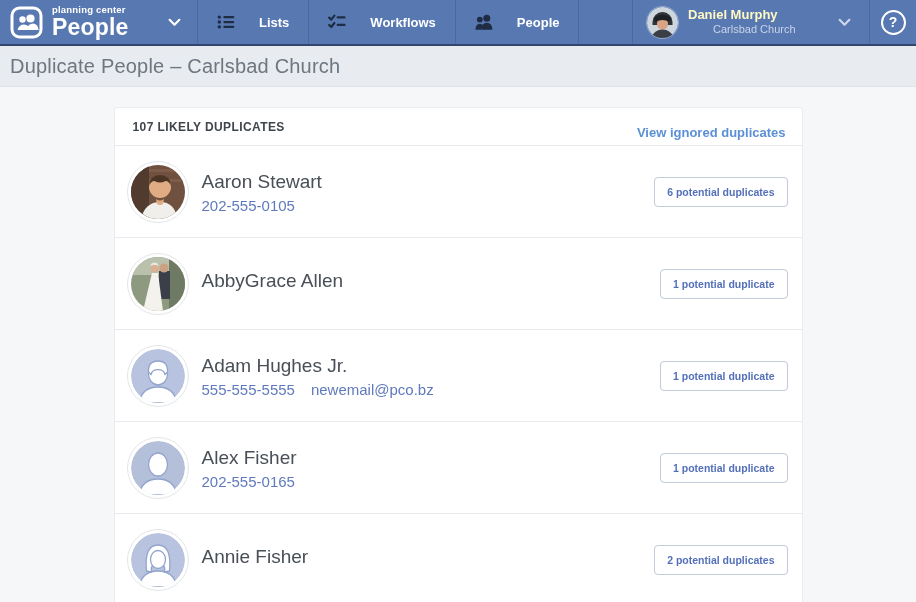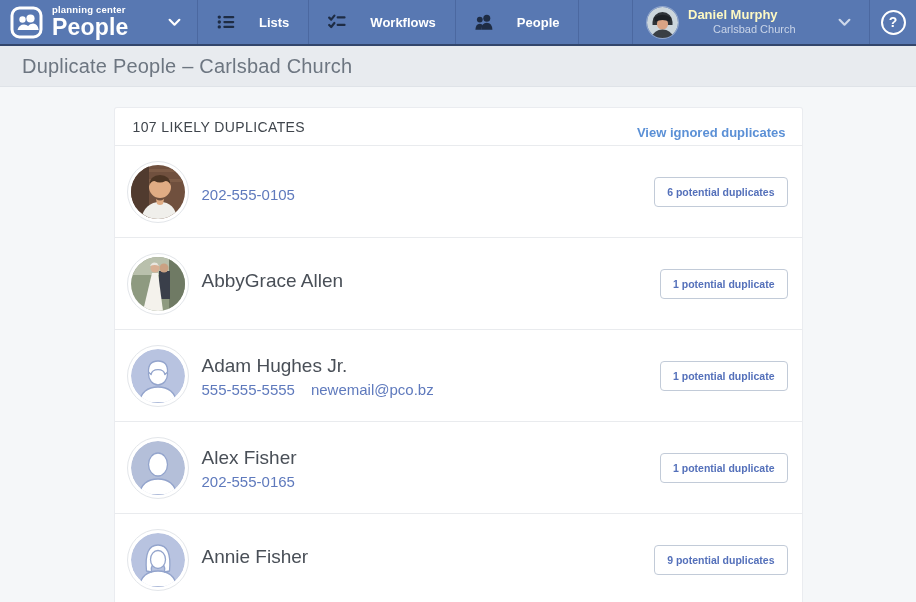--- a/index.html
+++ b/index.html
@@ -49,33 +49,33 @@
     width:21px;height:21px;border:2px solid #fff;border-radius:50%;
     display:flex;align-items:center;justify-content:center;
     color:#fff;font-size:14px;font-weight:bold;line-height:1;
   }
   
   .title-bar{
     height:41px;display:flex;align-items:center;padding:0 10px;
     background:var(--title_bar_bg,#e8ebef);
     border-bottom:1px solid #dfe3e8;box-sizing:border-box;
   }
-  .title-bar h1{margin:12px;font-size:20px;font-weight:normal;color:var(--title_text,#6d7681);letter-spacing:.2px;}
+  .title-bar h1{margin:0;font-size:20px;font-weight:normal;color:var(--title_text,#6d7681);letter-spacing:.2px;}
   
   .content{padding-top:21px;}
   .card{
     width:687px;margin:0 auto;background:#fff;border-radius:2px;
     box-shadow:0 0 0 1px rgba(30,45,70,.05);
     min-height:520px;
   }
   .card-header{
     height:37px;display:flex;align-items:center;justify-content:space-between;
     padding:0 16px 0 18px;border-bottom:1px solid var(--divider,#e9ebee);
   }
-  .count-label{font-size:14px;font-weight:normal;color:var(--header_label,#3f454c);letter-spacing:.4px;}
+  .count-label{font-size:12px;font-weight:bold;color:var(--header_label,#3f454c);letter-spacing:.4px;}
   .ignored-link{font-size:13px;font-weight:bold;color:var(--link_blue,#5b90d6);text-decoration:none;cursor:pointer;margin-top:12px;}
   .row{
     height:92px;box-sizing:border-box;display:flex;align-items:center;
     padding:0 14px 0 12px;border-bottom:1px solid var(--divider,#e9ebee);cursor:pointer;
   }
   .avatar{
     width:54px;height:54px;flex:none;border-radius:50%;background:#fff;
     padding:3px;border:1px solid #e3e6ea;
   }
   .avatar-img{width:54px;height:54px;border-radius:50%;overflow:hidden;display:block;}
@@ -189,20 +189,21 @@
             <rect x="18" y="4" width="36" height="3" fill="#7e5c47"></rect>
             <rect x="18" y="14" width="36" height="3" fill="#7e5c47"></rect>
             <circle cx="29" cy="22" r="11" fill="#e0ac84"></circle>
             <path d="M18 21 q1 -11 11 -11 q10 0 11 11 q-2 -5 -5.5 -5 q-5.5 3 -11 0 q-3.5 0 -5.5 5 z" fill="#4c3524"></path>
             <path d="M10 54 q4 -17 19 -17 q15 0 17 17 z" fill="#f0efeb"></path>
             <path d="M25 34 q4 3 8 0 l-1 5 q-3 2 -6 0 z" fill="#e0ac84"></path>
           </svg>
         </span>
       </span>
       <div class="info">
+        <div class="name">Aaron Stewart</div>
         <div class="contact">
           <span>202-555-0105</span>
 
         </div>
       </div>
       <button class="badge">6 potential duplicates</button>
     </div>
 
     <div class="row">
       <span class="avatar">
@@ -281,16 +282,16 @@
           </svg>
         </span>
       </span>
       <div class="info">
         <div class="name">Annie Fisher</div>
         <div class="contact">
           
           
         </div>
       </div>
-      <button class="badge">9 potential duplicates</button>
+      <button class="badge">2 potential duplicates</button>
     </div>
   </section>
 </main>
 
 </body></html>

